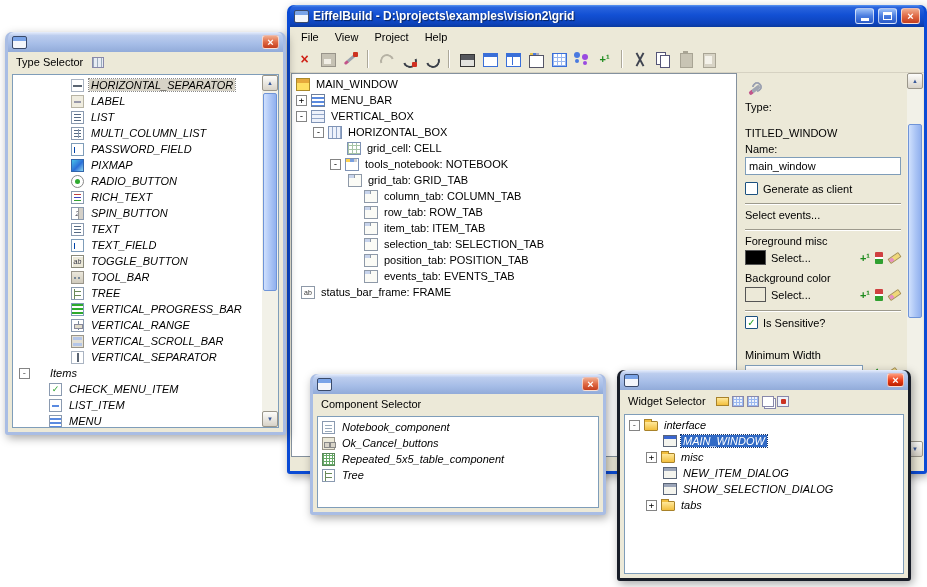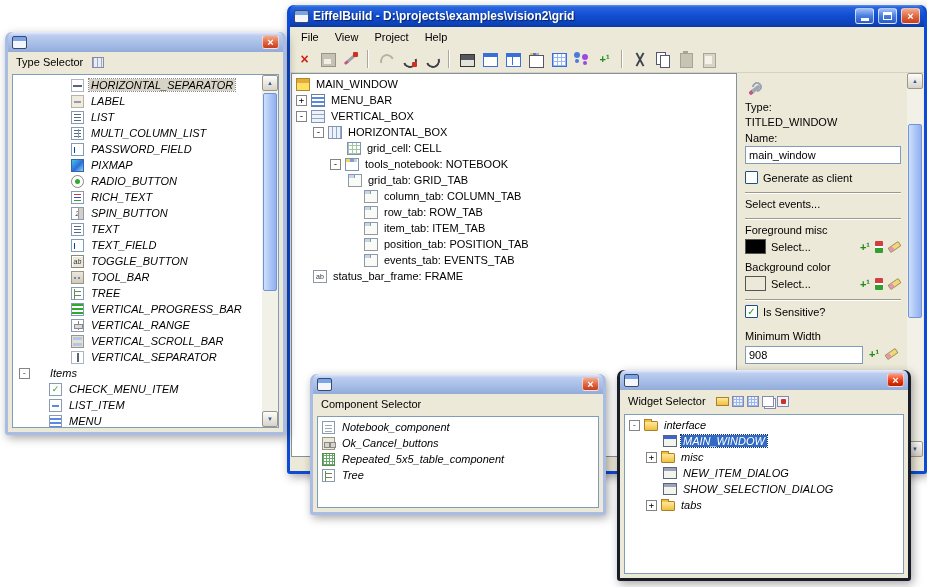--- a/index.html
+++ b/index.html
@@ -182,21 +182,21 @@
   .vscroll.abs{ position:absolute; top:0; right:0; bottom:0; }
   .sb-btn{ height:16px; flex:none; display:flex; align-items:center; justify-content:center;
            font-size:6px; color:#3a5a9a; background:linear-gradient(180deg,#fdfdfb,#d8d3c8);
            border:1px solid #9a968a; border-radius:2px; }
   .sb-track{ flex:1; position:relative; }
   .sb-thumb{ position:absolute; left:1px; right:1px; border:1px solid #6f94d8; border-radius:2px;
              background:linear-gradient(90deg,#cfe0fd 0%,#aac4f5 55%,#90b0ee 100%); }
 
   
   .plabel{ margin-top:4px; }
-  .pvalue{ margin-top:3px; }
+  .pvalue{ margin-top:14px; }
   .pinput{ display:block; width:100%; height:18px; border:1px solid var(--field-border); background:#fff;
            font-family:inherit; font-size:11px; padding:0 3px; margin-top:2px; }
   .prow{ display:flex; align-items:center; gap:5px; margin-top:7px; }
   .cb{ width:13px; height:13px; flex:none; background:#fff; border:1px solid #1c5180; border-radius:1px;
        display:flex; align-items:center; justify-content:center; font-size:10px; color:#21a121; line-height:1; }
   .psep{ height:2px; border-top:1px solid #9d9a8d; border-bottom:1px solid #fff; margin:8px 0 2px; }
   .swatch{ width:21px; height:15px; flex:none; border:1px solid #555; }
   .plus-one{ color:#1c8a1c; font-weight:bold; flex:none; }
   .set-icon{ width:8px; height:12px; flex:none; border-radius:1px;
              background:linear-gradient(180deg,#d04040 0 5px,#fff 5px 7px,#30a030 7px); }
@@ -295,27 +295,31 @@
         <div class="trow" style="padding-left:72px">
           <span class="ic ic-tab"></span>
           <span class="tlabel">row_tab: ROW_TAB</span>
         </div>
         <div class="trow" style="padding-left:72px">
           <span class="ic ic-tab"></span>
           <span class="tlabel">item_tab: ITEM_TAB</span>
         </div>
         <div class="trow" style="padding-left:72px">
           <span class="ic ic-tab"></span>
+          <span class="tlabel">selection_tab: SELECTION_TAB</span>
+        </div>
+        <div class="trow" style="padding-left:72px">
+          <span class="ic ic-tab"></span>
           <span class="tlabel">position_tab: POSITION_TAB</span>
         </div>
         <div class="trow" style="padding-left:72px">
           <span class="ic ic-tab"></span>
           <span class="tlabel">events_tab: EVENTS_TAB</span>
         </div>
-        <div class="trow" style="padding-left:21px">
+        <div class="trow" style="padding-left:9px">
           <span class="ic ic-frame">ab</span>
           <span class="tlabel">status_bar_frame: FRAME</span>
         </div>
       </div>
 
       <div class="props-panel">
         <div class="wrench-icon"></div>
         <div class="plabel">Type:</div>
         <div class="pvalue">TITLED_WINDOW</div>
         <div class="plabel">Name:</div>
@@ -341,21 +345,21 @@
           <span style="flex:1">Select...</span>
           <span class="plus-one">+¹</span>
           <span class="set-icon"></span>
           <span class="eraser-icon"></span>
         </div>
         <div class="psep"></div>
         <div class="prow" style="margin-top:4px">
           <span class="cb">✓</span>
           <span>Is Sensitive?</span>
         </div>
-        <div class="plabel" style="margin-top:12px">Minimum Width</div>
+        <div class="plabel" style="margin-top:20px">Minimum Width</div>
         <div class="mini-input-row">
           <input class="pinput" value="908" style="">
           <span class="plus-one">+¹</span>
           <span class="eraser-icon"></span>
         </div>
       </div>
 
       <div class="vscroll">
         <div class="sb-btn">▲</div>
         <div class="sb-track">

